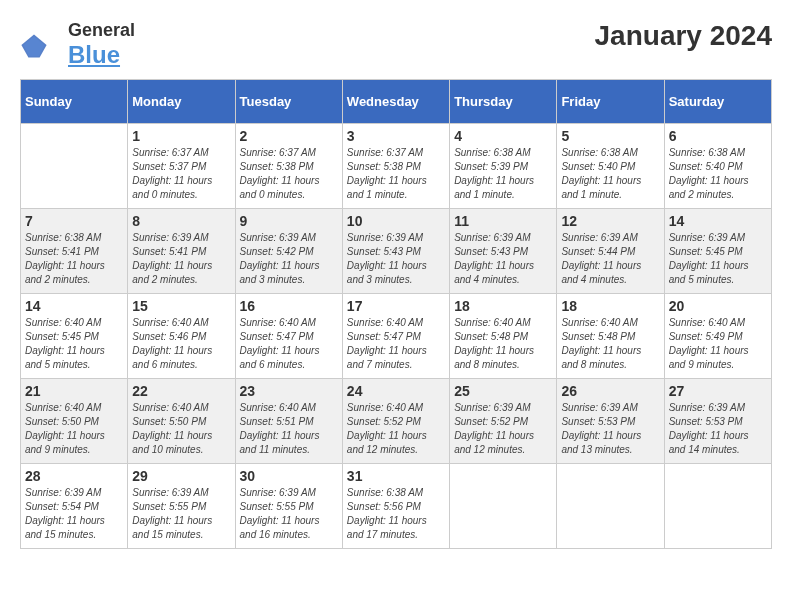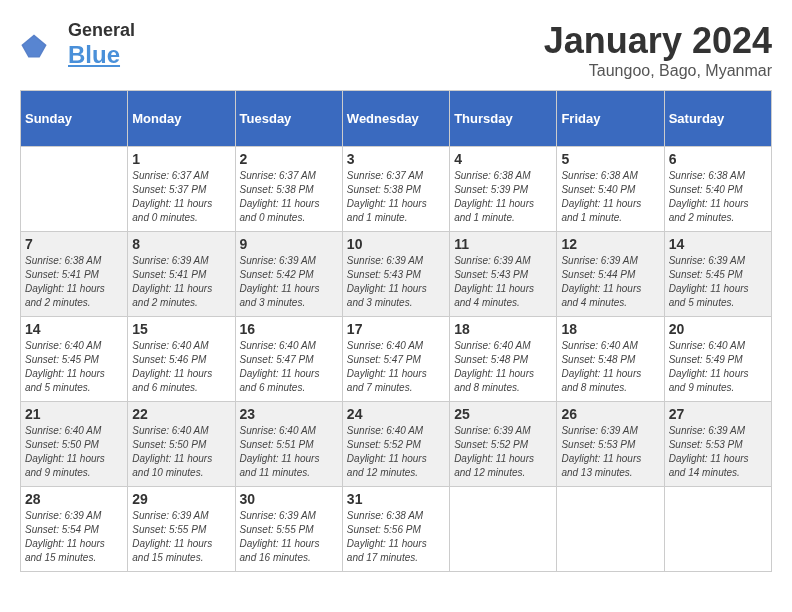--- a/index.html
+++ b/index.html
@@ -33,37 +33,37 @@
       text-decoration: underline;
     }
     .logo-icon {
       width: 28px;
       height: 28px;
     }
     .title-area {
       text-align: right;
     }
     .month-title {
-      font-size: 36px;
+      font-size: 28px;
       font-weight: bold;
       color: #333;
     }
     .location-title {
       font-size: 16px;
       color: #555;
     }
     .calendar-table {
       width: 100%;
       border-collapse: collapse;
       font-size: 11px;
     }
     .calendar-table th {
       background-color: #3a6abf;
       color: white;
-      padding: 20px 4px;
+      padding: 14px 4px;
       text-align: left;
       font-size: 13px;
       font-weight: bold;
       border: 1px solid #ccc;
     }
     .calendar-table td {
       border: 1px solid #ccc;
       vertical-align: top;
       padding: 4px;
       height: 85px;
@@ -101,21 +101,20 @@
       <polygon points="20,5 38,20 28,38 12,38 2,20" fill="#3a6abf" opacity="0.85"></polygon>
       <polygon points="20,8 35,20 27,36 13,36 5,20" fill="#5a8ad9" opacity="0.5"></polygon>
     </svg>
     <div>
       <span class="logo-text-general">General</span><br>
       <span class="logo-text-blue">Blue</span>
     </div>
   </div>
   <div class="title-area">
     <div class="month-title">January 2024</div>
-    <div class="location-title">Taungoo, Bago, Myanmar</div>
   </div>
 </div>
 
 <table class="calendar-table">
   <thead>
     <tr>
     <th>Sunday</th>
         <th>Monday</th>
         <th>Tuesday</th>
         <th>Wednesday</th>

